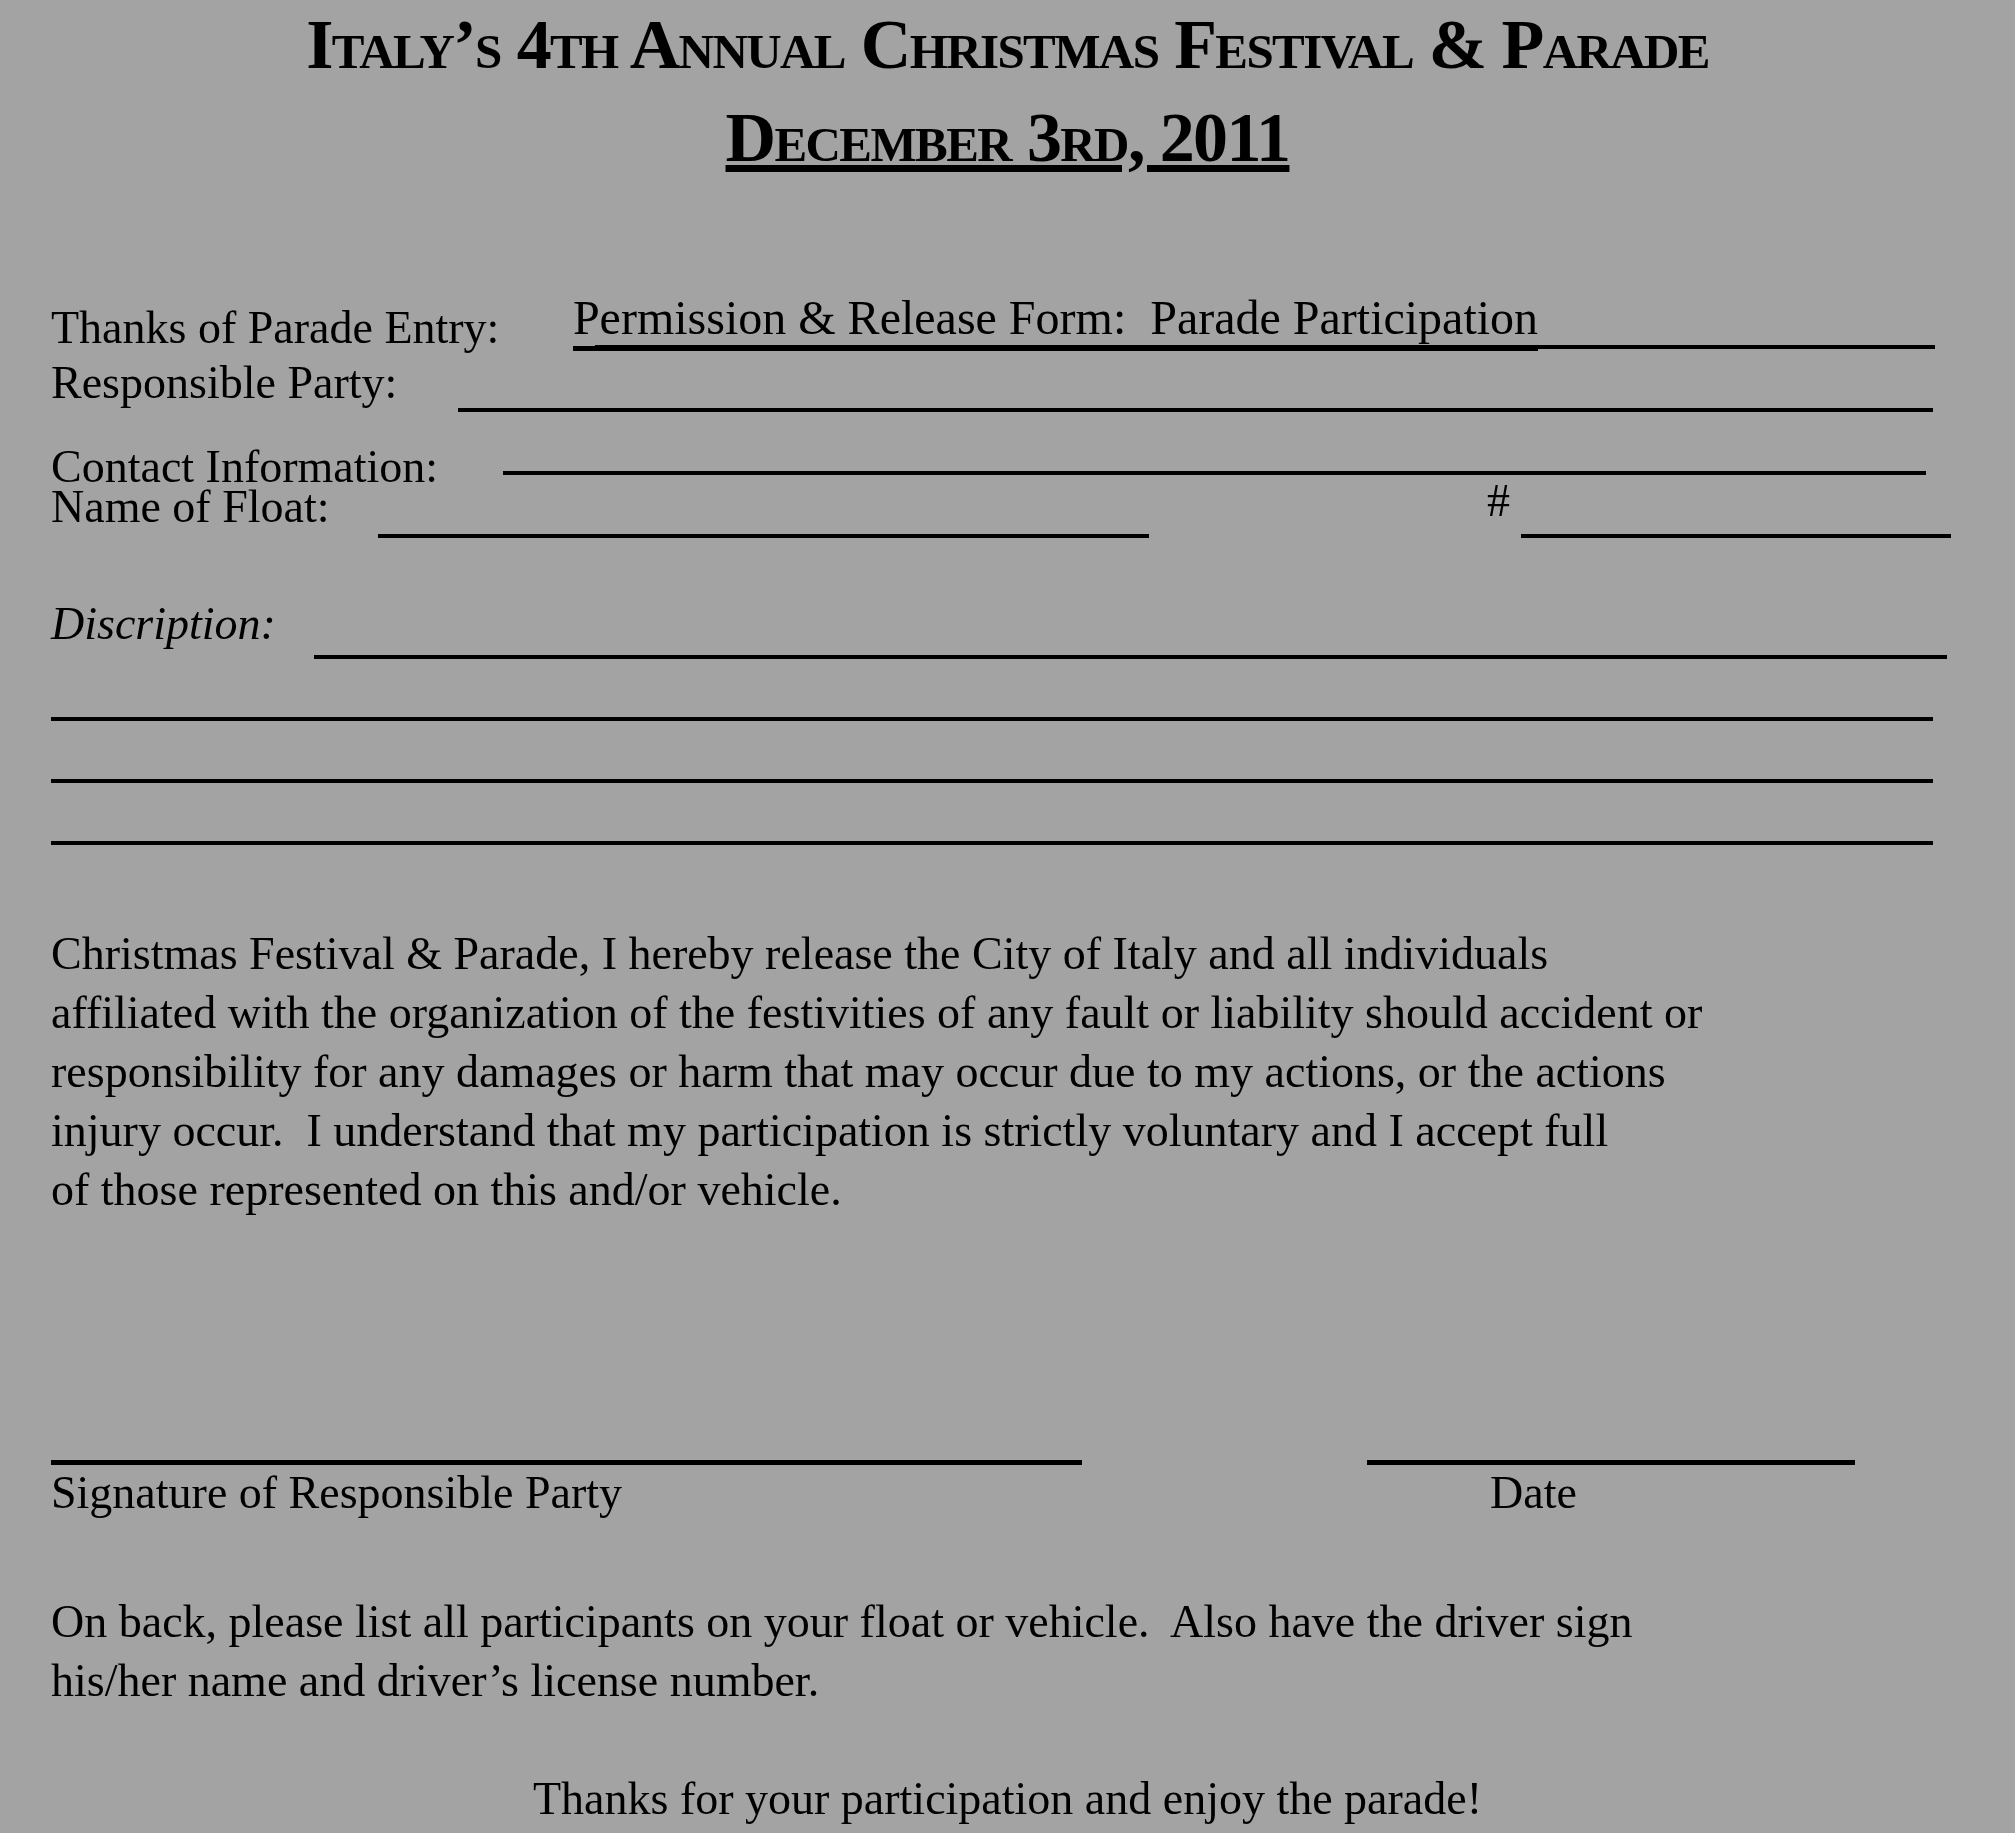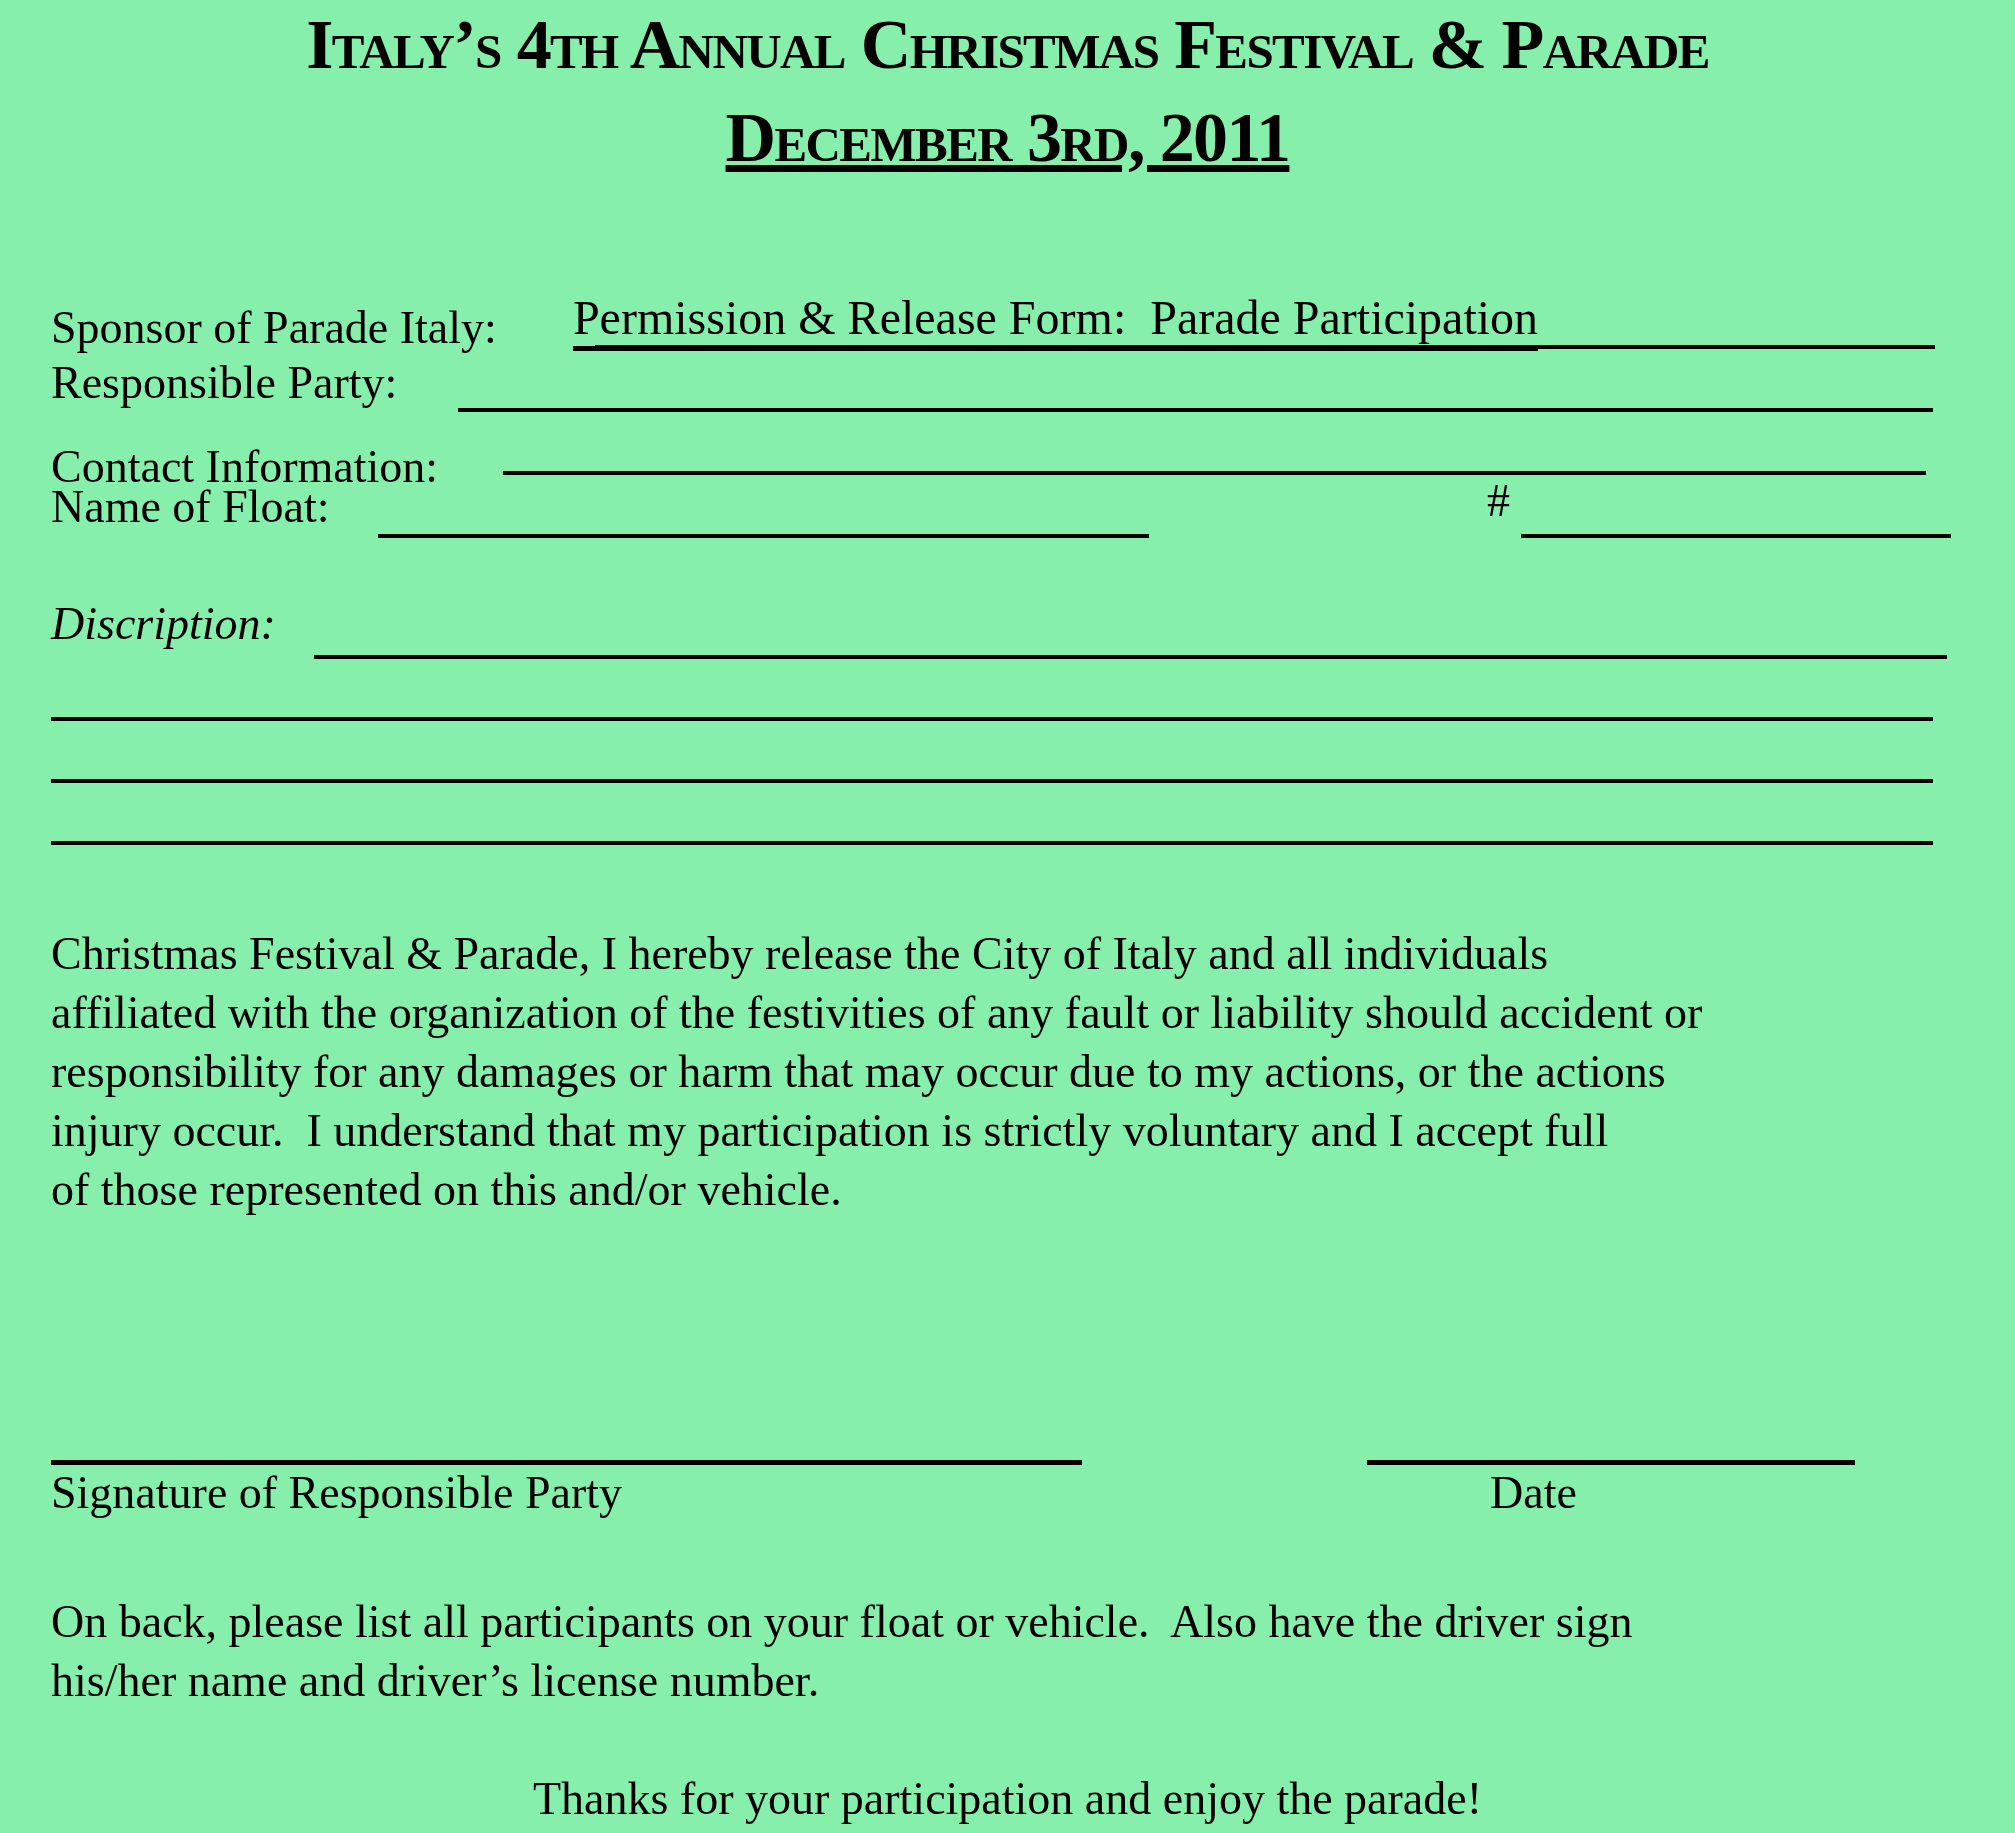--- a/index.html
+++ b/index.html
@@ -4,21 +4,21 @@
 <style>
   html, body {
     margin: 0;
     padding: 0;
     background: #777;
   }
   .page {
     position: relative;
     width: 2015px;
     height: 1834px;
-    background: #86efac;
+    background: #a3a3a3;
     color: #000000;
     font-family: "Liberation Serif", "DejaVu Serif", serif;
     overflow: hidden;
   }
   .center-line {
     position: absolute;
     left: 0;
     right: 0;
     text-align: center;
     white-space: pre;
@@ -70,21 +70,21 @@
 <div class="page">
 
   <div class="center-line doc-title" style="top:4.8px;">Italy’s 4th Annual Christmas Festival &amp; Parade</div>
 
   <div class="center-line doc-title" style="top:98px;text-decoration:underline;">December 3rd, 2011</div>
 
   <div class="center-line heading" style="top:229px;">
     <span class="underlined">Permission &amp; Release Form:  Parade Participation</span>
   </div>
 
-  <div class="lbl" style="top:299px; left:51px;">Sponsor of Parade Italy:</div>
+  <div class="lbl" style="top:299px; left:51px;">Thanks of Parade Entry:</div>
   <div class="lbl" style="top:354px; left:51px;">Responsible Party:</div>
   <div class="lbl" style="top:438px; left:51px;">Contact Information:</div>
   <div class="lbl" style="top:478px; left:51px;">Name of Float:</div>
   <div class="lbl" style="top:472px; left:1487px;">#</div>
   <div class="lbl" style="top:595px; left:51px;font-style:italic;">Discription:</div>
 
   <div class="rule" style="top:345px; left:595px; width:1340px;"></div>
   <div class="rule" style="top:408px; left:458px; width:1475px;"></div>
   <div class="rule" style="top:471px; left:503px; width:1423px;"></div>
   <div class="rule" style="top:534px; left:378px; width:771px;"></div>

